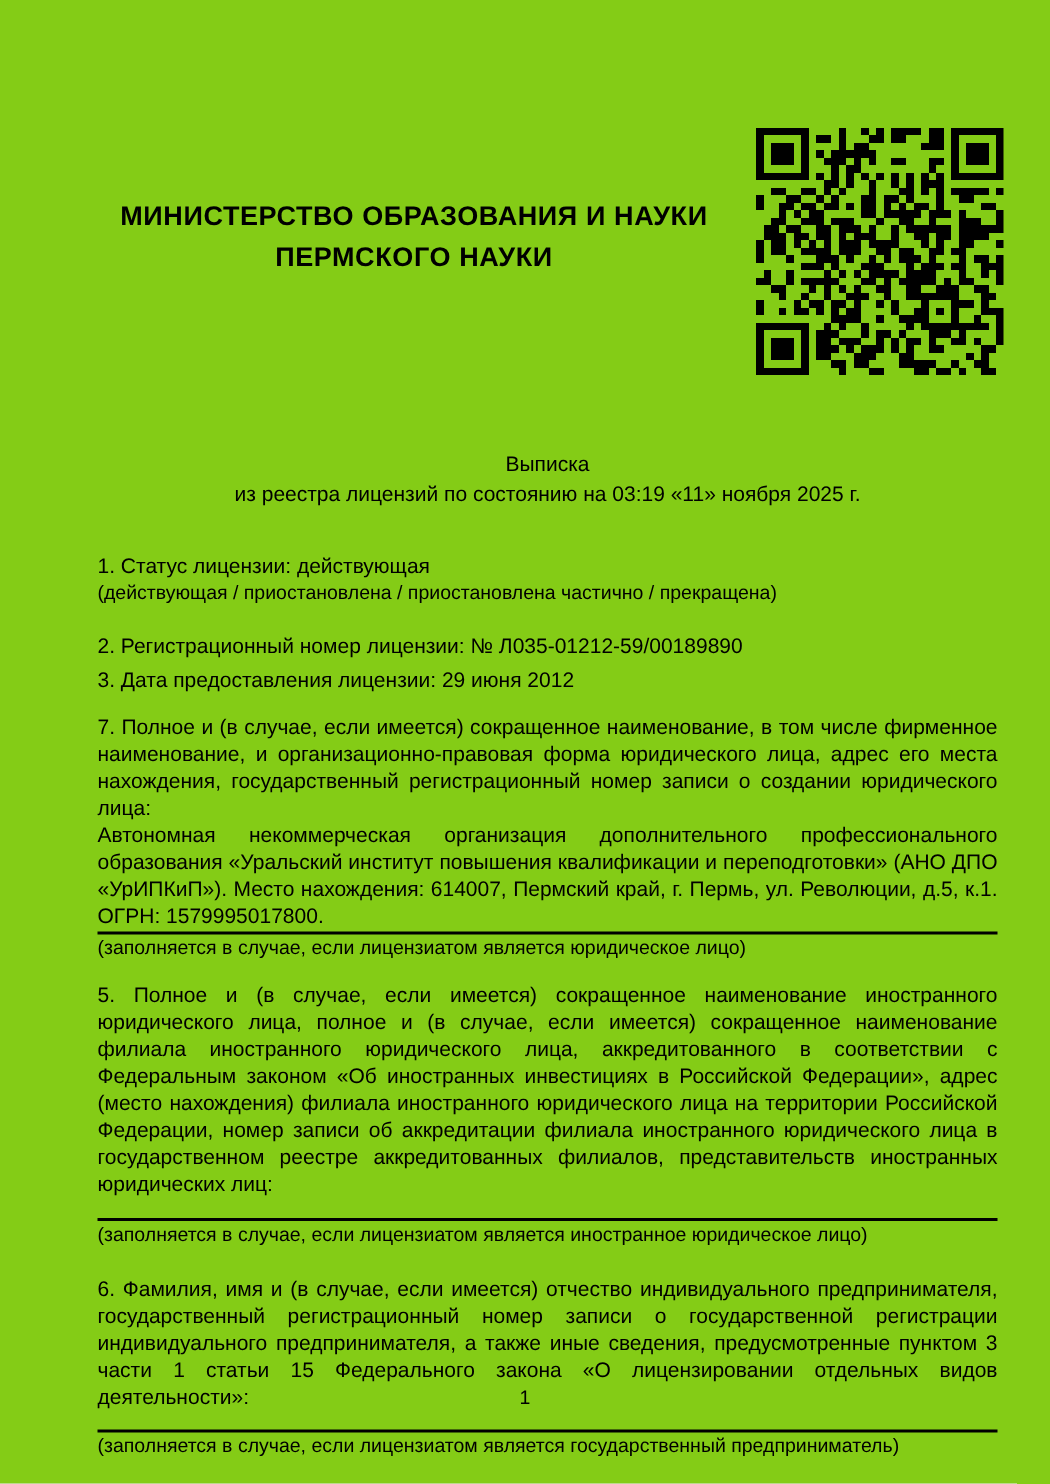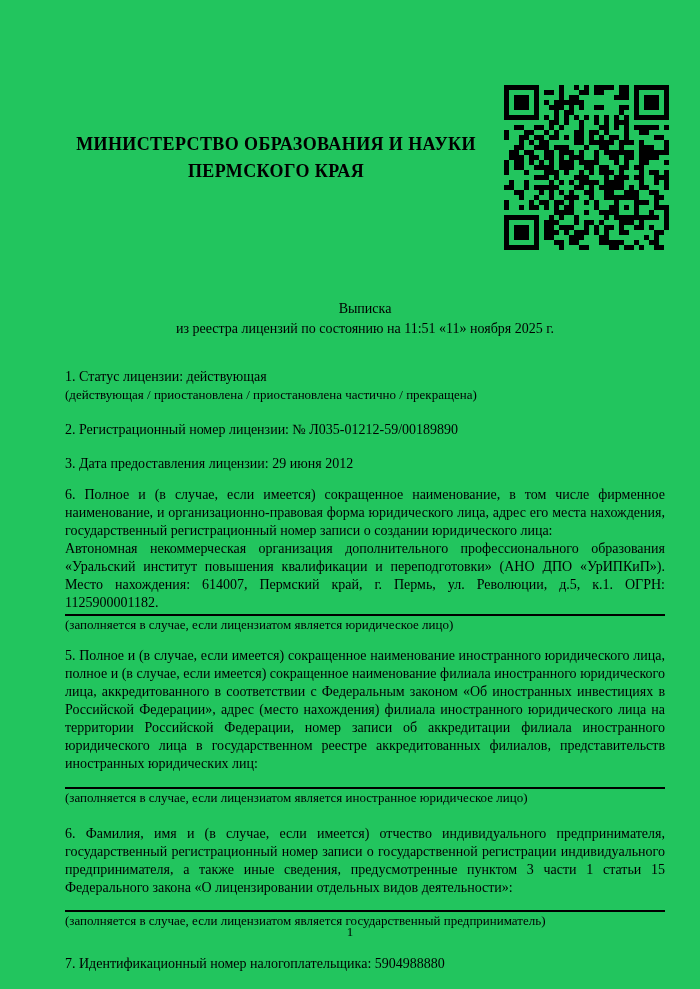--- a/index.html
+++ b/index.html
@@ -1,20 +1,20 @@
 <!DOCTYPE html>
 <html lang="ru"><head>
 <meta charset="utf-8">
 <style>
   html,body{margin:0;padding:0;background:#e8e8e8;}
   .page{
     position:relative;
     width:700px;height:989px;
-    background:#22c55e;
-    font-family:Liberation Serif, serif;
+    background:#84cc16;
+    font-family:Liberation Sans, sans-serif;
     color:#000000;
     overflow:hidden;
     margin:0 auto;
   }
   .qr-box{position:absolute;left:504px;top:85px;width:165px;height:165px;}
   .header-block{
     position:absolute;left:65px;top:131px;width:422px;
     text-align:center;
   }
   .header-title{
@@ -26,21 +26,21 @@
     font-size:14px;line-height:18px;
   }
   .doc-title{margin-top:299px;text-align:center;line-height:20px;}
   .para{text-align:justify;text-align-last:left;}
   .item-line{white-space:nowrap;}
   #item1{margin-top:29px;}
   .field-caption{
     font-size:13px;line-height:13px;text-align:left;margin-top:2px;
   }
   #item2{margin-top:20px;}
-  #item3{margin-top:16px;}
+  #item3{margin-top:5px;}
   #item4{margin-top:13px;}
   #item5{margin-top:16px;}
   #item6{margin-top:21px;}
   #item7{margin-top:28px;}
   .rule{
     border:none;border-top:2px solid #000000;margin:0;height:0;
   }
   .rule-gap-sm{margin-top:2px;}
   .rule-gap-md{margin-top:14px;}
   .rule-gap-lg{margin-top:13px;}
@@ -597,43 +597,43 @@
         <rect x="120" y="160" width="5" height="5" fill="#000"></rect>
         <rect x="125" y="160" width="5" height="5" fill="#000"></rect>
         <rect x="135" y="160" width="5" height="5" fill="#000"></rect>
         <rect x="150" y="160" width="5" height="5" fill="#000"></rect>
         <rect x="155" y="160" width="5" height="5" fill="#000"></rect>
       </svg></div>
 
   <div class="header-block">
     <div class="header-title">
       <div>МИНИСТЕРСТВО ОБРАЗОВАНИЯ И НАУКИ</div>
-      <div>ПЕРМСКОГО КРАЯ</div>
+      <div>ПЕРМСКОГО НАУКИ</div>
     </div>
   </div>
 
   <div class="content">
 
     <div class="doc-title">
       <div>Выписка</div>
-      <div>из реестра лицензий по состоянию на 11:51 «11» ноября 2025 г.</div>
+      <div>из реестра лицензий по состоянию на 03:19 «11» ноября 2025 г.</div>
     </div>
 
     <div id="item1">
       <div class="item-line">1. Статус лицензии: действующая</div>
       <div class="field-caption">(действующая / приостановлена / приостановлена частично / прекращена)</div>
     </div>
 
     <div id="item2" class="item-line">2. Регистрационный номер лицензии: № Л035-01212-59/00189890</div>
 
     <div id="item3" class="item-line">3. Дата предоставления лицензии: 29 июня 2012</div>
 
     <div id="item4">
-      <div class="para">6. Полное и (в случае, если имеется) сокращенное наименование, в том числе фирменное наименование, и организационно-правовая форма юридического лица, адрес его места нахождения, государственный регистрационный номер записи о создании юридического лица:</div>
-      <div class="para">Автономная некоммерческая организация дополнительного профессионального образования «Уральский институт повышения квалификации и переподготовки» (АНО ДПО «УрИПКиП»). Место нахождения: 614007, Пермский край, г. Пермь, ул. Революции, д.5, к.1. ОГРН: 1125900001182.</div>
+      <div class="para">7. Полное и (в случае, если имеется) сокращенное наименование, в том числе фирменное наименование, и организационно-правовая форма юридического лица, адрес его места нахождения, государственный регистрационный номер записи о создании юридического лица:</div>
+      <div class="para">Автономная некоммерческая организация дополнительного профессионального образования «Уральский институт повышения квалификации и переподготовки» (АНО ДПО «УрИПКиП»). Место нахождения: 614007, Пермский край, г. Пермь, ул. Революции, д.5, к.1. ОГРН: 1579995017800.</div>
       <hr class="rule rule-gap-sm">
       <div class="field-caption">(заполняется в случае, если лицензиатом является юридическое лицо)</div>
     </div>
 
     <div id="item5">
       <div class="para">5. Полное и (в случае, если имеется) сокращенное наименование иностранного юридического лица, полное и (в случае, если имеется) сокращенное наименование филиала иностранного юридического лица, аккредитованного в соответствии с Федеральным законом «Об иностранных инвестициях в Российской Федерации», адрес (место нахождения) филиала иностранного юридического лица на территории Российской Федерации, номер записи об аккредитации филиала иностранного юридического лица в государственном реестре аккредитованных филиалов, представительств иностранных юридических лиц:</div>
       <hr class="rule rule-gap-md">
       <div class="field-caption">(заполняется в случае, если лицензиатом является иностранное юридическое лицо)</div>
     </div>
 

